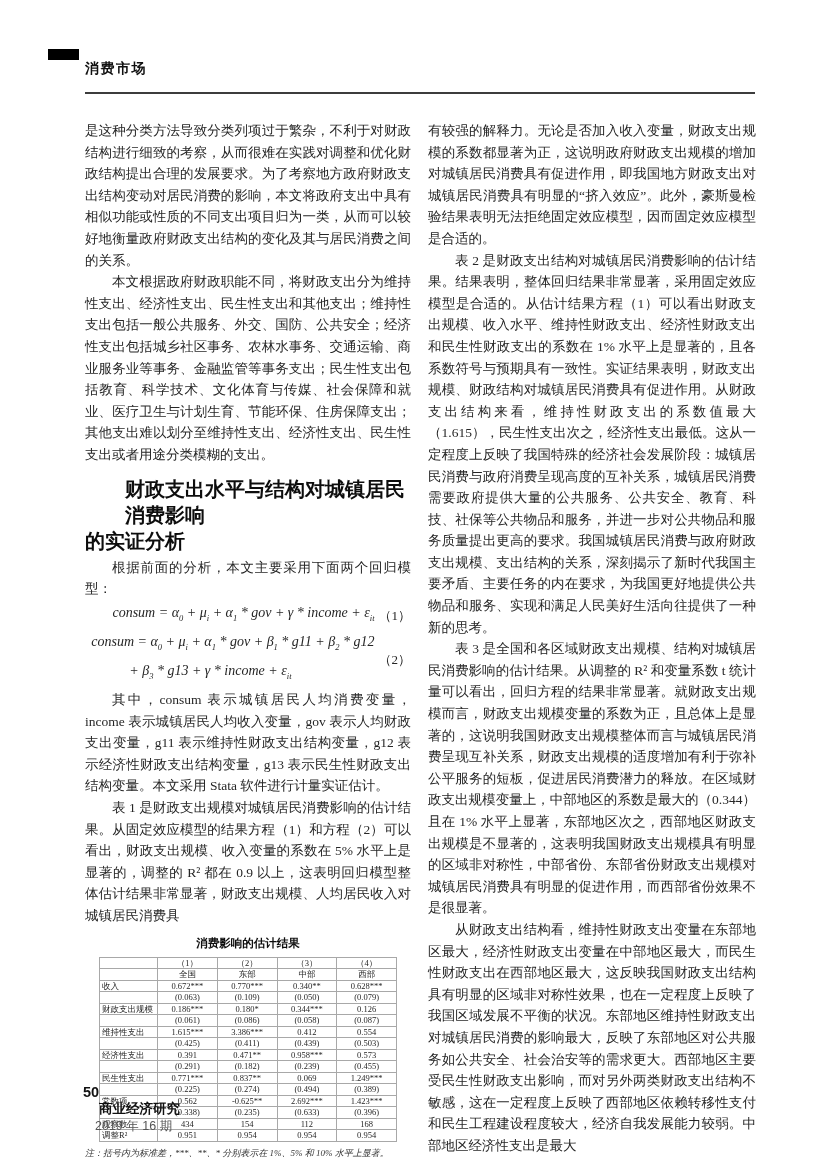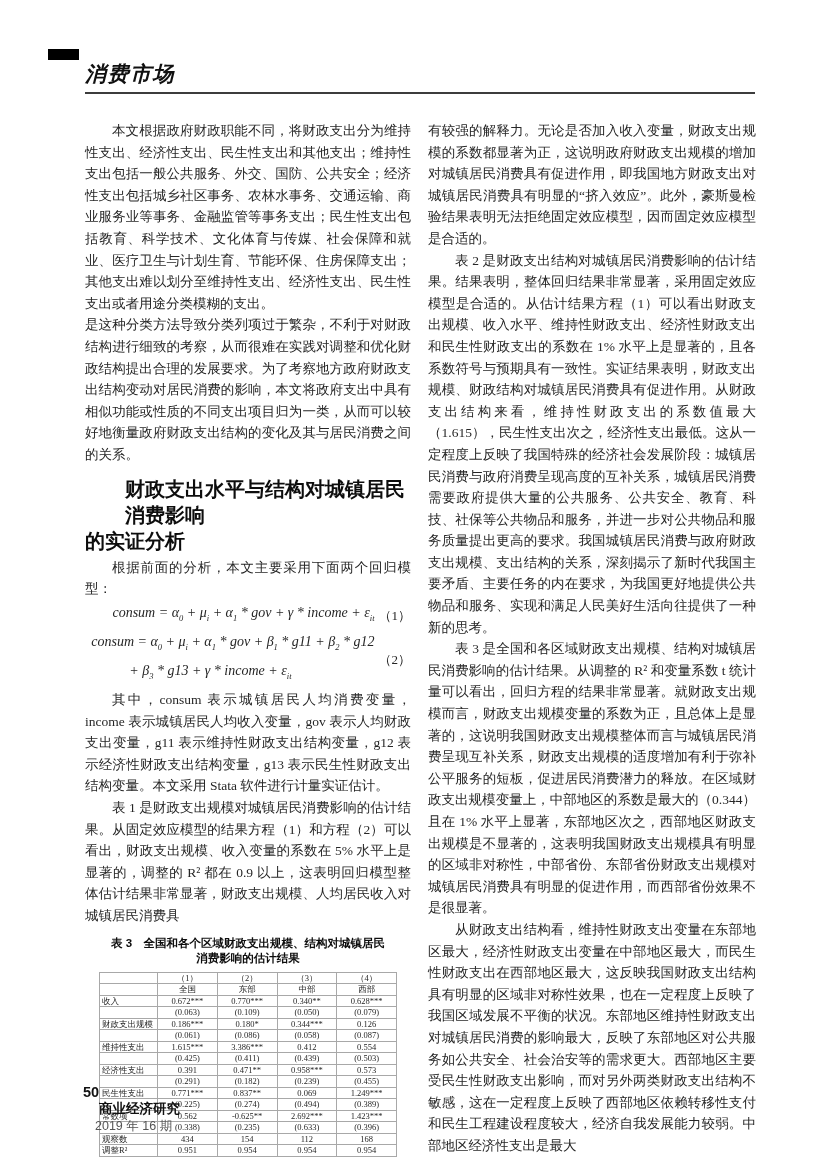--- a/index.html
+++ b/index.html
@@ -6,21 +6,21 @@
   body {
     width:827px; height:1160px; position:relative;
     background:#ffffff; color:#262626;
     font-family:"Liberation Serif", serif;
     overflow:hidden;
   }
   .print-mark { position:absolute; left:48px; top:49px; width:31px; height:11px; background:#000; }
   .section-header {
     position:absolute; left:85px; top:60px;
     font-family:"Liberation Sans", sans-serif; font-weight:bold;
-    font-size:21px; color:#101010; letter-spacing:1.5px;font-style:italic;
+    font-size:14px; color:#101010; letter-spacing:1.5px;
   }
   .header-rule { position:absolute; left:85px; top:92px; width:670px; height:2px; background:#3c3c3c; }
 
   .col { position:absolute; top:120px; }
   .col-left  { left:85px;  width:326px; }
   .col-right { left:428px; width:328px; }
 
   p.body {
     margin:0; font-size:13.5px; line-height:21.6px;
     text-align:justify; text-indent:2em; color:#262626;
@@ -67,22 +67,22 @@
 </style>
 </head>
 <body>
 
 <div class="print-mark"></div>
 
 <div class="section-header">消费市场</div>
 <div class="header-rule"></div>
 
 <div class="col col-left">
+  <p class="body noindent">是这种分类方法导致分类列项过于繁杂，不利于对财政结构进行细致的考察，从而很难在实践对调整和优化财政结构提出合理的发展要求。为了考察地方政府财政支出结构变动对居民消费的影响，本文将政府支出中具有相似功能或性质的不同支出项目归为一类，从而可以较好地衡量政府财政支出结构的变化及其与居民消费之间的关系。</p>
   <p class="body">本文根据政府财政职能不同，将财政支出分为维持性支出、经济性支出、民生性支出和其他支出；维持性支出包括一般公共服务、外交、国防、公共安全；经济性支出包括城乡社区事务、农林水事务、交通运输、商业服务业等事务、金融监管等事务支出；民生性支出包括教育、科学技术、文化体育与传媒、社会保障和就业、医疗卫生与计划生育、节能环保、住房保障支出；其他支出难以划分至维持性支出、经济性支出、民生性支出或者用途分类模糊的支出。</p>
-  <p class="body noindent">是这种分类方法导致分类列项过于繁杂，不利于对财政结构进行细致的考察，从而很难在实践对调整和优化财政结构提出合理的发展要求。为了考察地方政府财政支出结构变动对居民消费的影响，本文将政府支出中具有相似功能或性质的不同支出项目归为一类，从而可以较好地衡量政府财政支出结构的变化及其与居民消费之间的关系。</p>
 
   <div class="sec-heading">
     <span class="hl1">财政支出水平与结构对城镇居民消费影响</span>
     <span class="hl2">的实证分析</span>
   </div>
 
   <p class="body">根据前面的分析，本文主要采用下面两个回归模型：</p>
 
   <div class="eq-row">
     <span class="eq-body">consum = α<sub>0</sub> + μ<sub>i</sub> + α<sub>1</sub> * gov + γ * income + ε<sub>it</sub></span>
@@ -94,21 +94,20 @@
       <span class="l1">consum = α<sub>0</sub> + μ<sub>i</sub> + α<sub>1</sub> * gov + β<sub>1</sub> * g11 + β<sub>2</sub> * g12</span>
       <span class="l2">+ β<sub>3</sub> * g13 + γ * income + ε<sub>it</sub></span>
     </span>
     <span class="eq-num">（2）</span>
   </div>
 
   <p class="body">其中，consum 表示城镇居民人均消费变量，income 表示城镇居民人均收入变量，gov 表示人均财政支出变量，g11 表示维持性财政支出结构变量，g12 表示经济性财政支出结构变量，g13 表示民生性财政支出结构变量。本文采用 Stata 软件进行计量实证估计。</p>
   <p class="body">表 1 是财政支出规模对城镇居民消费影响的估计结果。从固定效应模型的结果方程（1）和方程（2）可以看出，财政支出规模、收入变量的系数在 5% 水平上是显著的，调整的 R² 都在 0.9 以上，这表明回归模型整体估计结果非常显著，财政支出规模、人均居民收入对城镇居民消费具</p>
 
   <div class="t3-title">
-    <span style="display:block">表 3　全国和各个区域财政支出规模、结构对城镇居民</span>
     <span style="display:block">消费影响的估计结果</span>
   </div>
 
   <table class="t3">
     <colgroup>
         <col class="c0">
         <col>
         <col>
         <col>
         <col>

